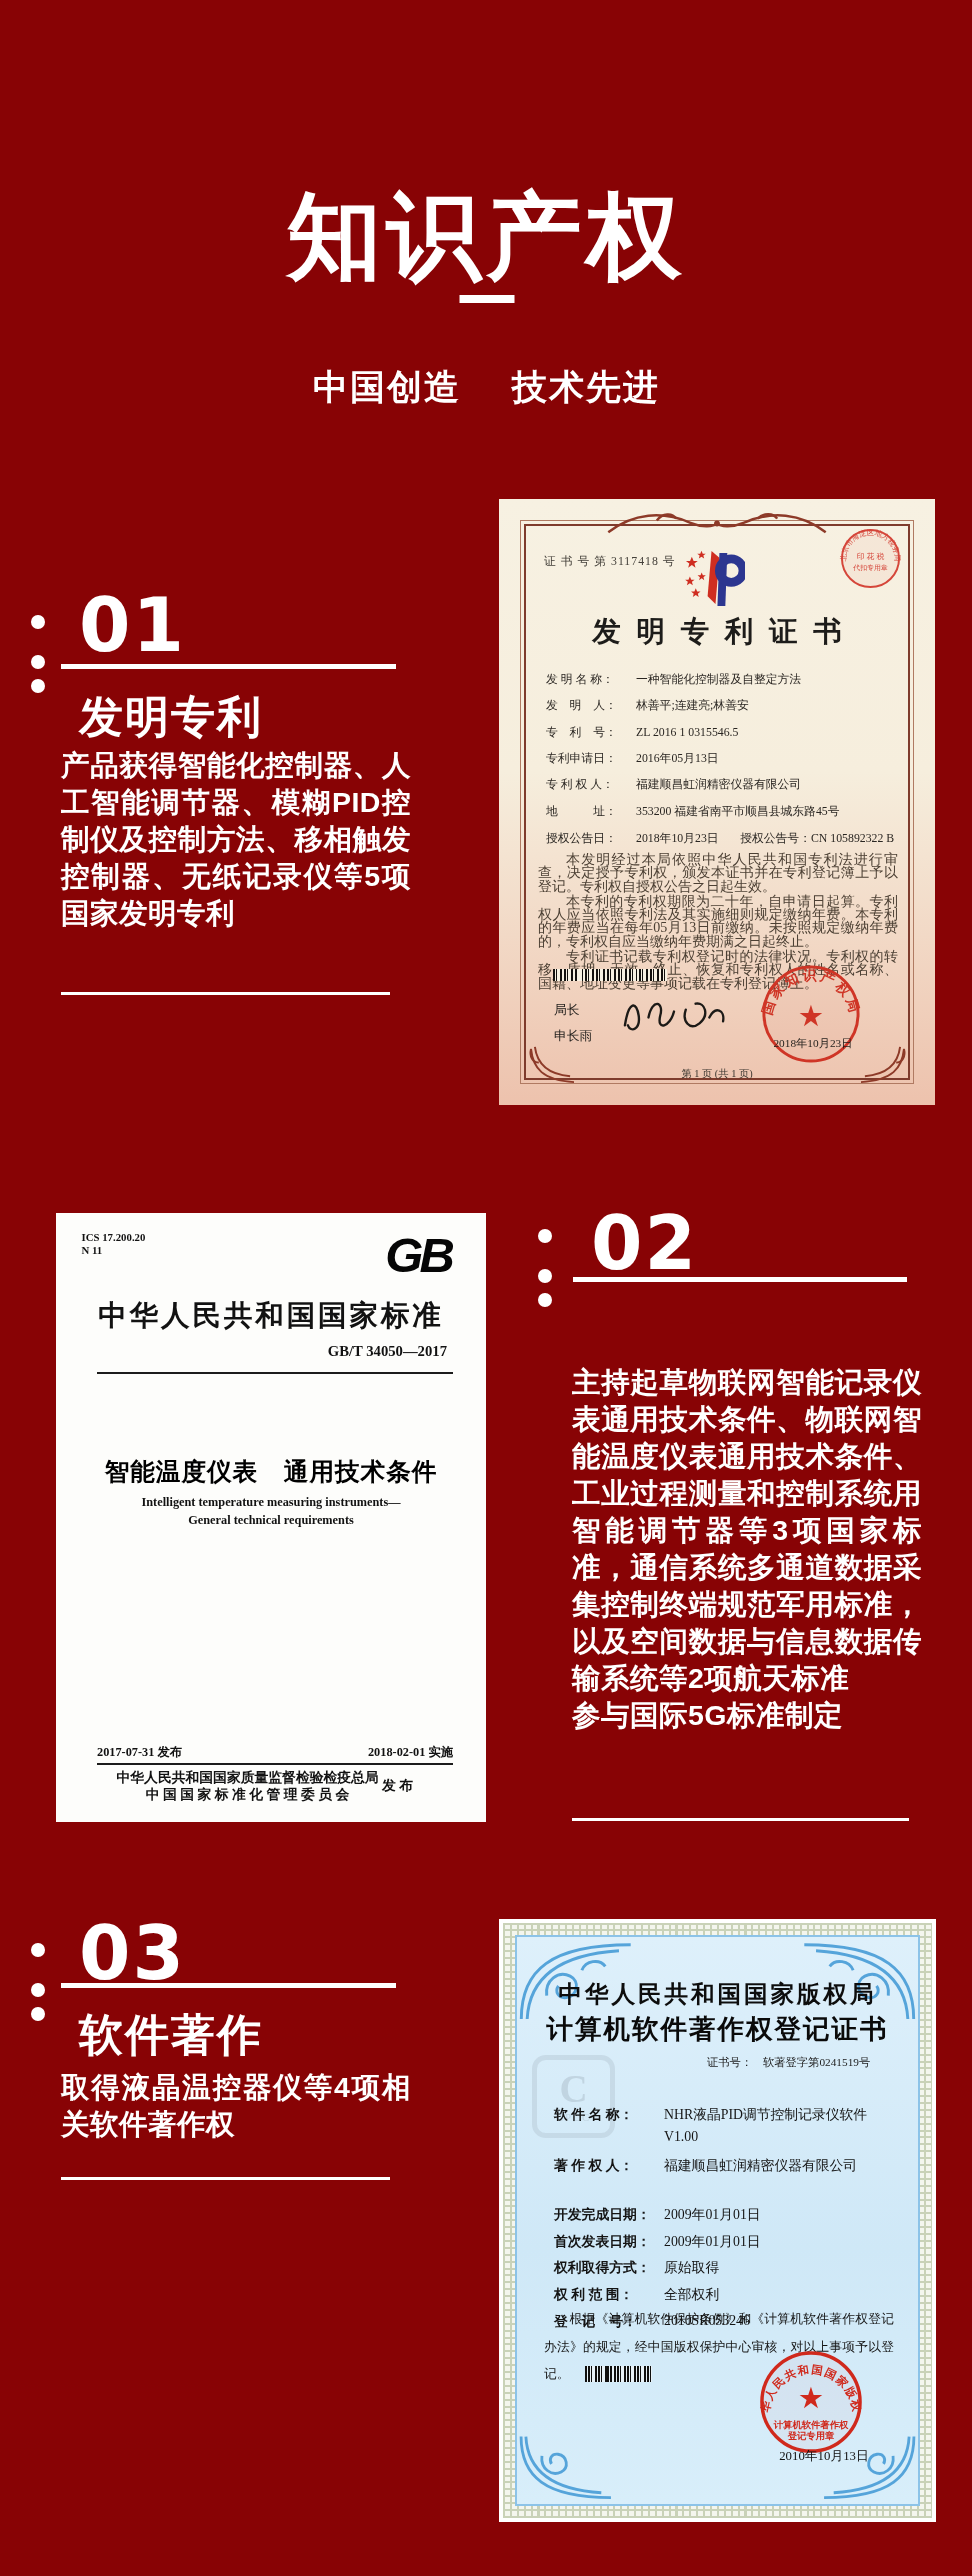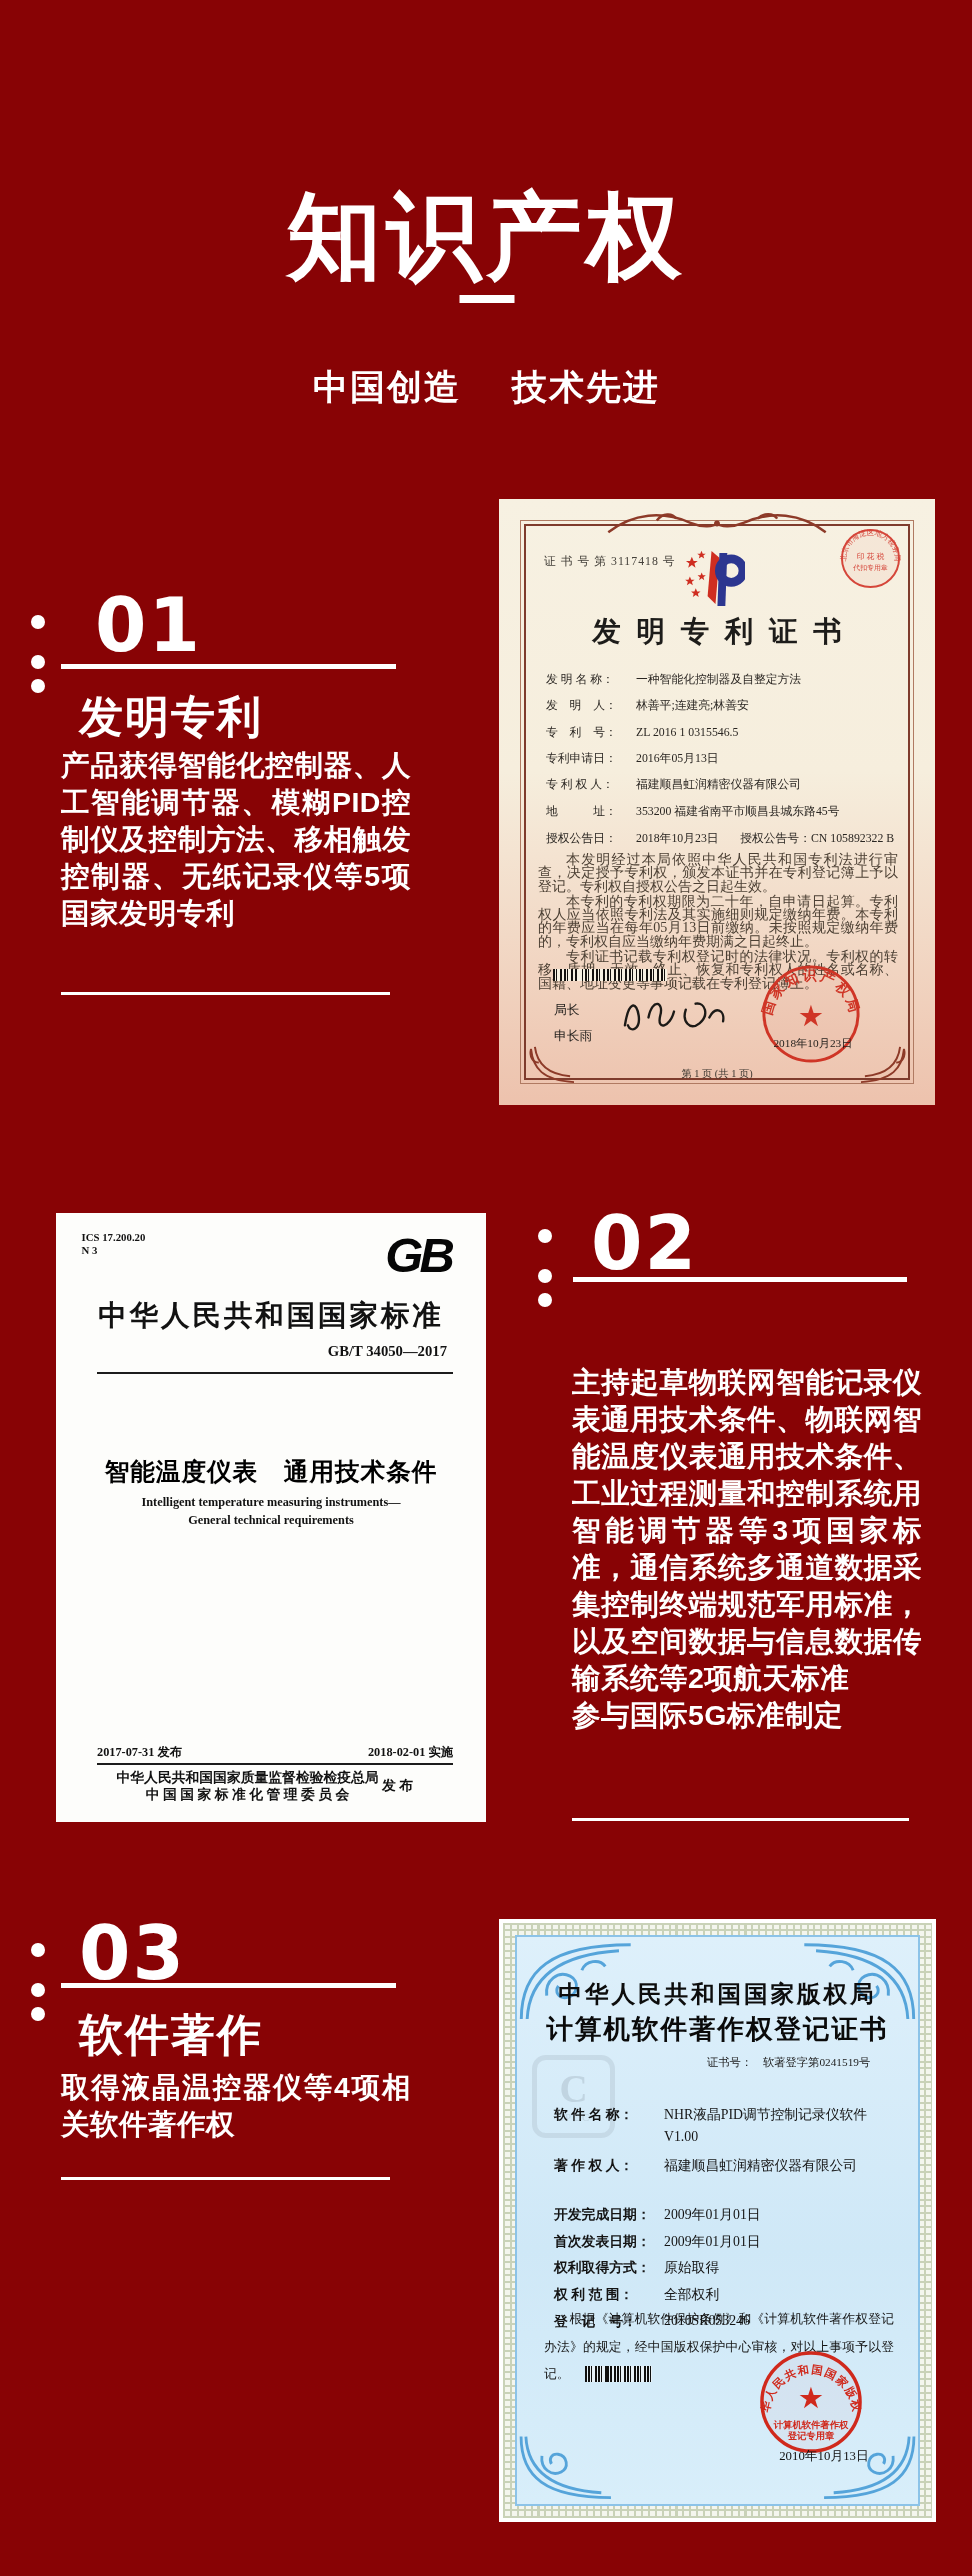--- a/index.html
+++ b/index.html
@@ -87,21 +87,21 @@
   <div class="abs hero-dash"></div>
   <div class="abs hero-sub">
     <span>中国创造</span><span class="gap">技术先进</span>
   </div>
 
   <div class="abs dots" style="left:31px;top:615px">
       <i></i>
       <i></i>
       <i></i>
     </div>
-  <div class="abs sec-num" style="left:95px;top:588px">01</div>
+  <div class="abs sec-num" style="left:79px;top:588px">01</div>
   <div class="abs sec-underline" style="left:61px;top:664px;width:335px"></div>
   <div class="abs sec-heading" style="left:79px;top:688px">发明专利</div>
   <div class="abs sec-body" style="left:61px;top:747px;width:350px">产品获得智能化控制器、人工智能调节器、模糊PID控制仪及控制方法、移相触发控制器、无纸记录仪等5项国家发明专利</div>
   <div class="abs thin-line" style="left:61px;top:992px;width:329px"></div>
 
   <div class="abs pt">
     <div class="pt-frame-o"></div>
     <div class="pt-frame-i"></div>
 
     <svg class="abs" style="left:100px;top:7.9px;width:236px;height:33px" viewBox="0 0 240 34">
@@ -199,21 +199,21 @@
         <path d="M4,4 C6,24 16,36 48,38"></path>
         <path d="M8,2 C10,18 20,30 44,32"></path>
         <path d="M4,4 c-2,8 2,14 8,14"></path>
       </g>
     </svg>
   </div>
 
   <div class="abs gb">
     <div class="abs gb-ics">
       <div>ICS 17.200.20</div>
-      <div>N 3</div>
+      <div>N 11</div>
     </div>
     <div class="abs gb-logo">GB</div>
     <div class="abs gb-header">中华人民共和国国家标准</div>
     <div class="abs gb-code">GB/T 34050—2017</div>
     <div class="abs gb-hr"></div>
     <div class="abs gb-title">智能温度仪表　通用技术条件</div>
     <div class="abs gb-en" style="top:282px">Intelligent temperature measuring instruments—</div>
     <div class="abs gb-en" style="top:300px">General technical requirements</div>
     <div class="abs gb-date" style="left:41px">2017-07-31 发布</div>
     <div class="abs gb-date" style="right:33px">2018-02-01 实施</div>

